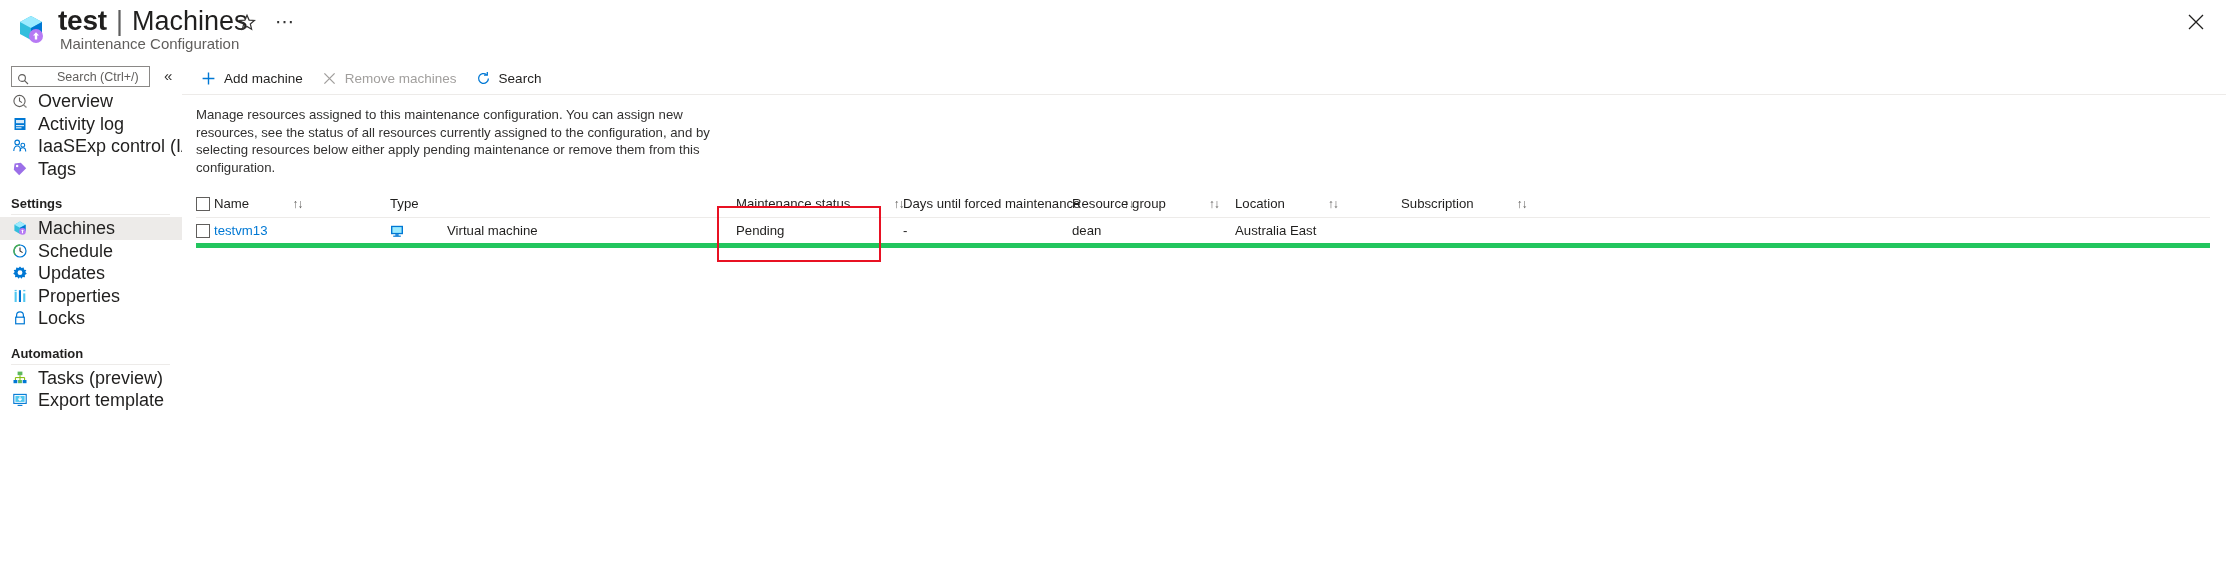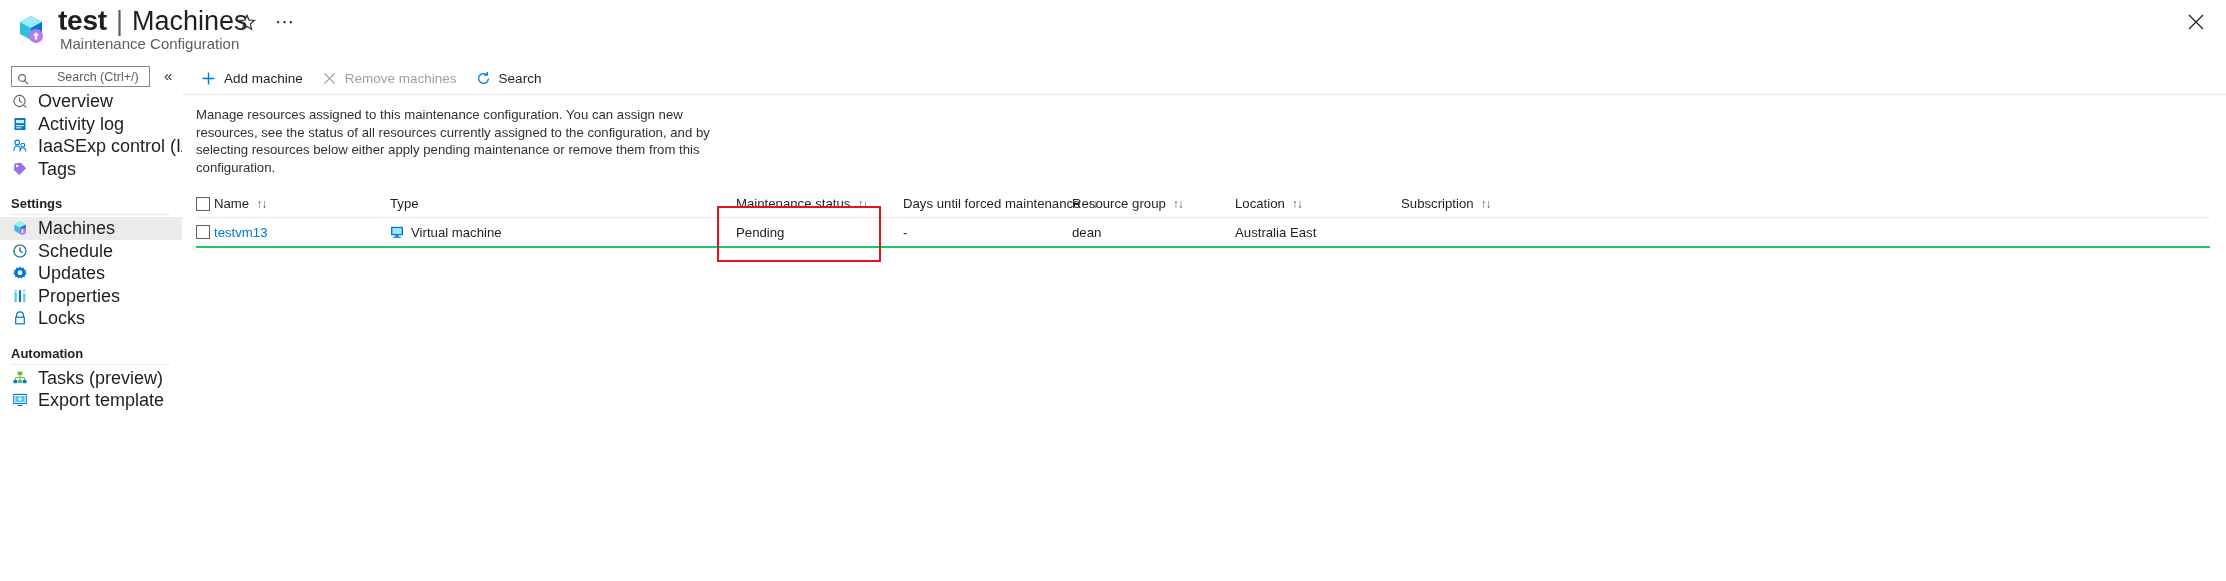--- a/index.html
+++ b/index.html
@@ -169,28 +169,29 @@
     width: 2014px;
   }
   .grid-head {
     position: relative;
     height: 28px;
     border-bottom: 1px solid #edebe9;
   }
   .grid-row {
     position: relative;
     height: 30px;
-    border-bottom: 2px solid #22c55e;
+    border-bottom: 5px solid #22c55e;
   }
   .cell {
     position: absolute; top: 0;
     height: 100%;
     display: flex; align-items: center;
     font-size: 13.2px; color: #201f1e;
     white-space: nowrap;
+    gap: 36px;
   }
   .hcell {
     font-size: 13.2px; color: #201f1e; font-weight: 400;
     cursor: pointer;
   }
   .sort-ico {
     margin-left: 7px; font-size: 12px; color: #605e5c;
     letter-spacing: -1px;
   }
   .chk {

